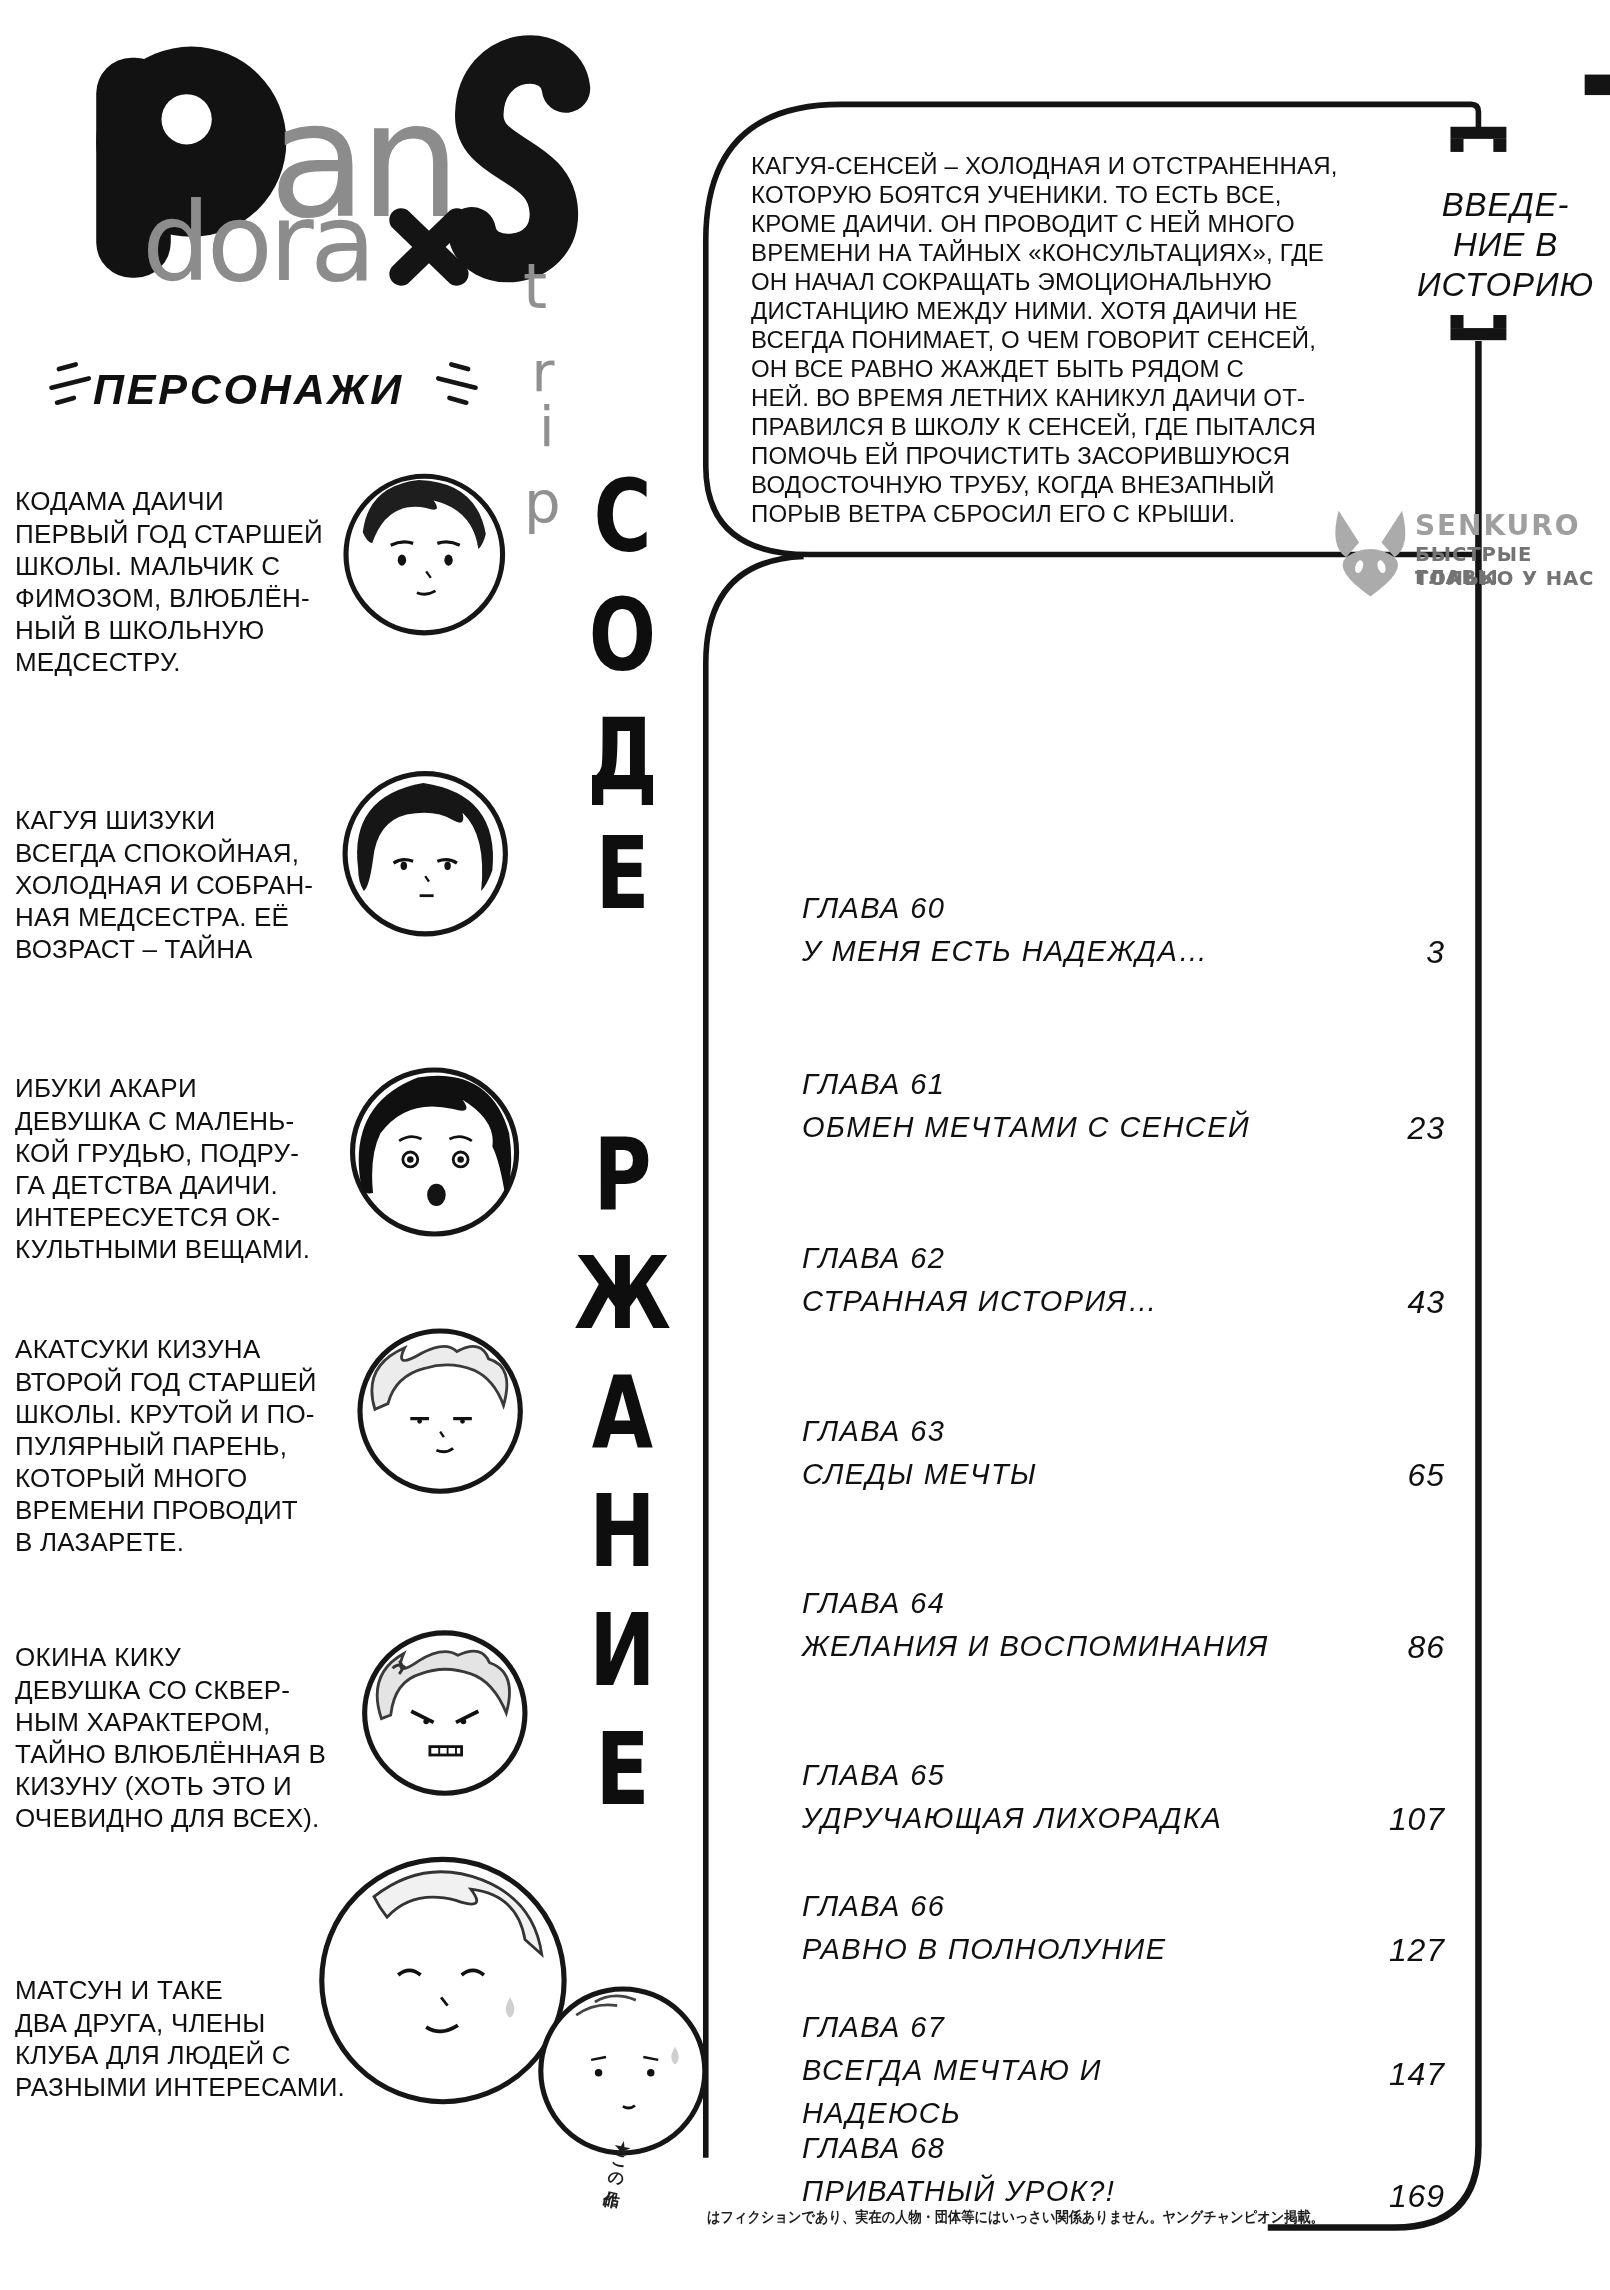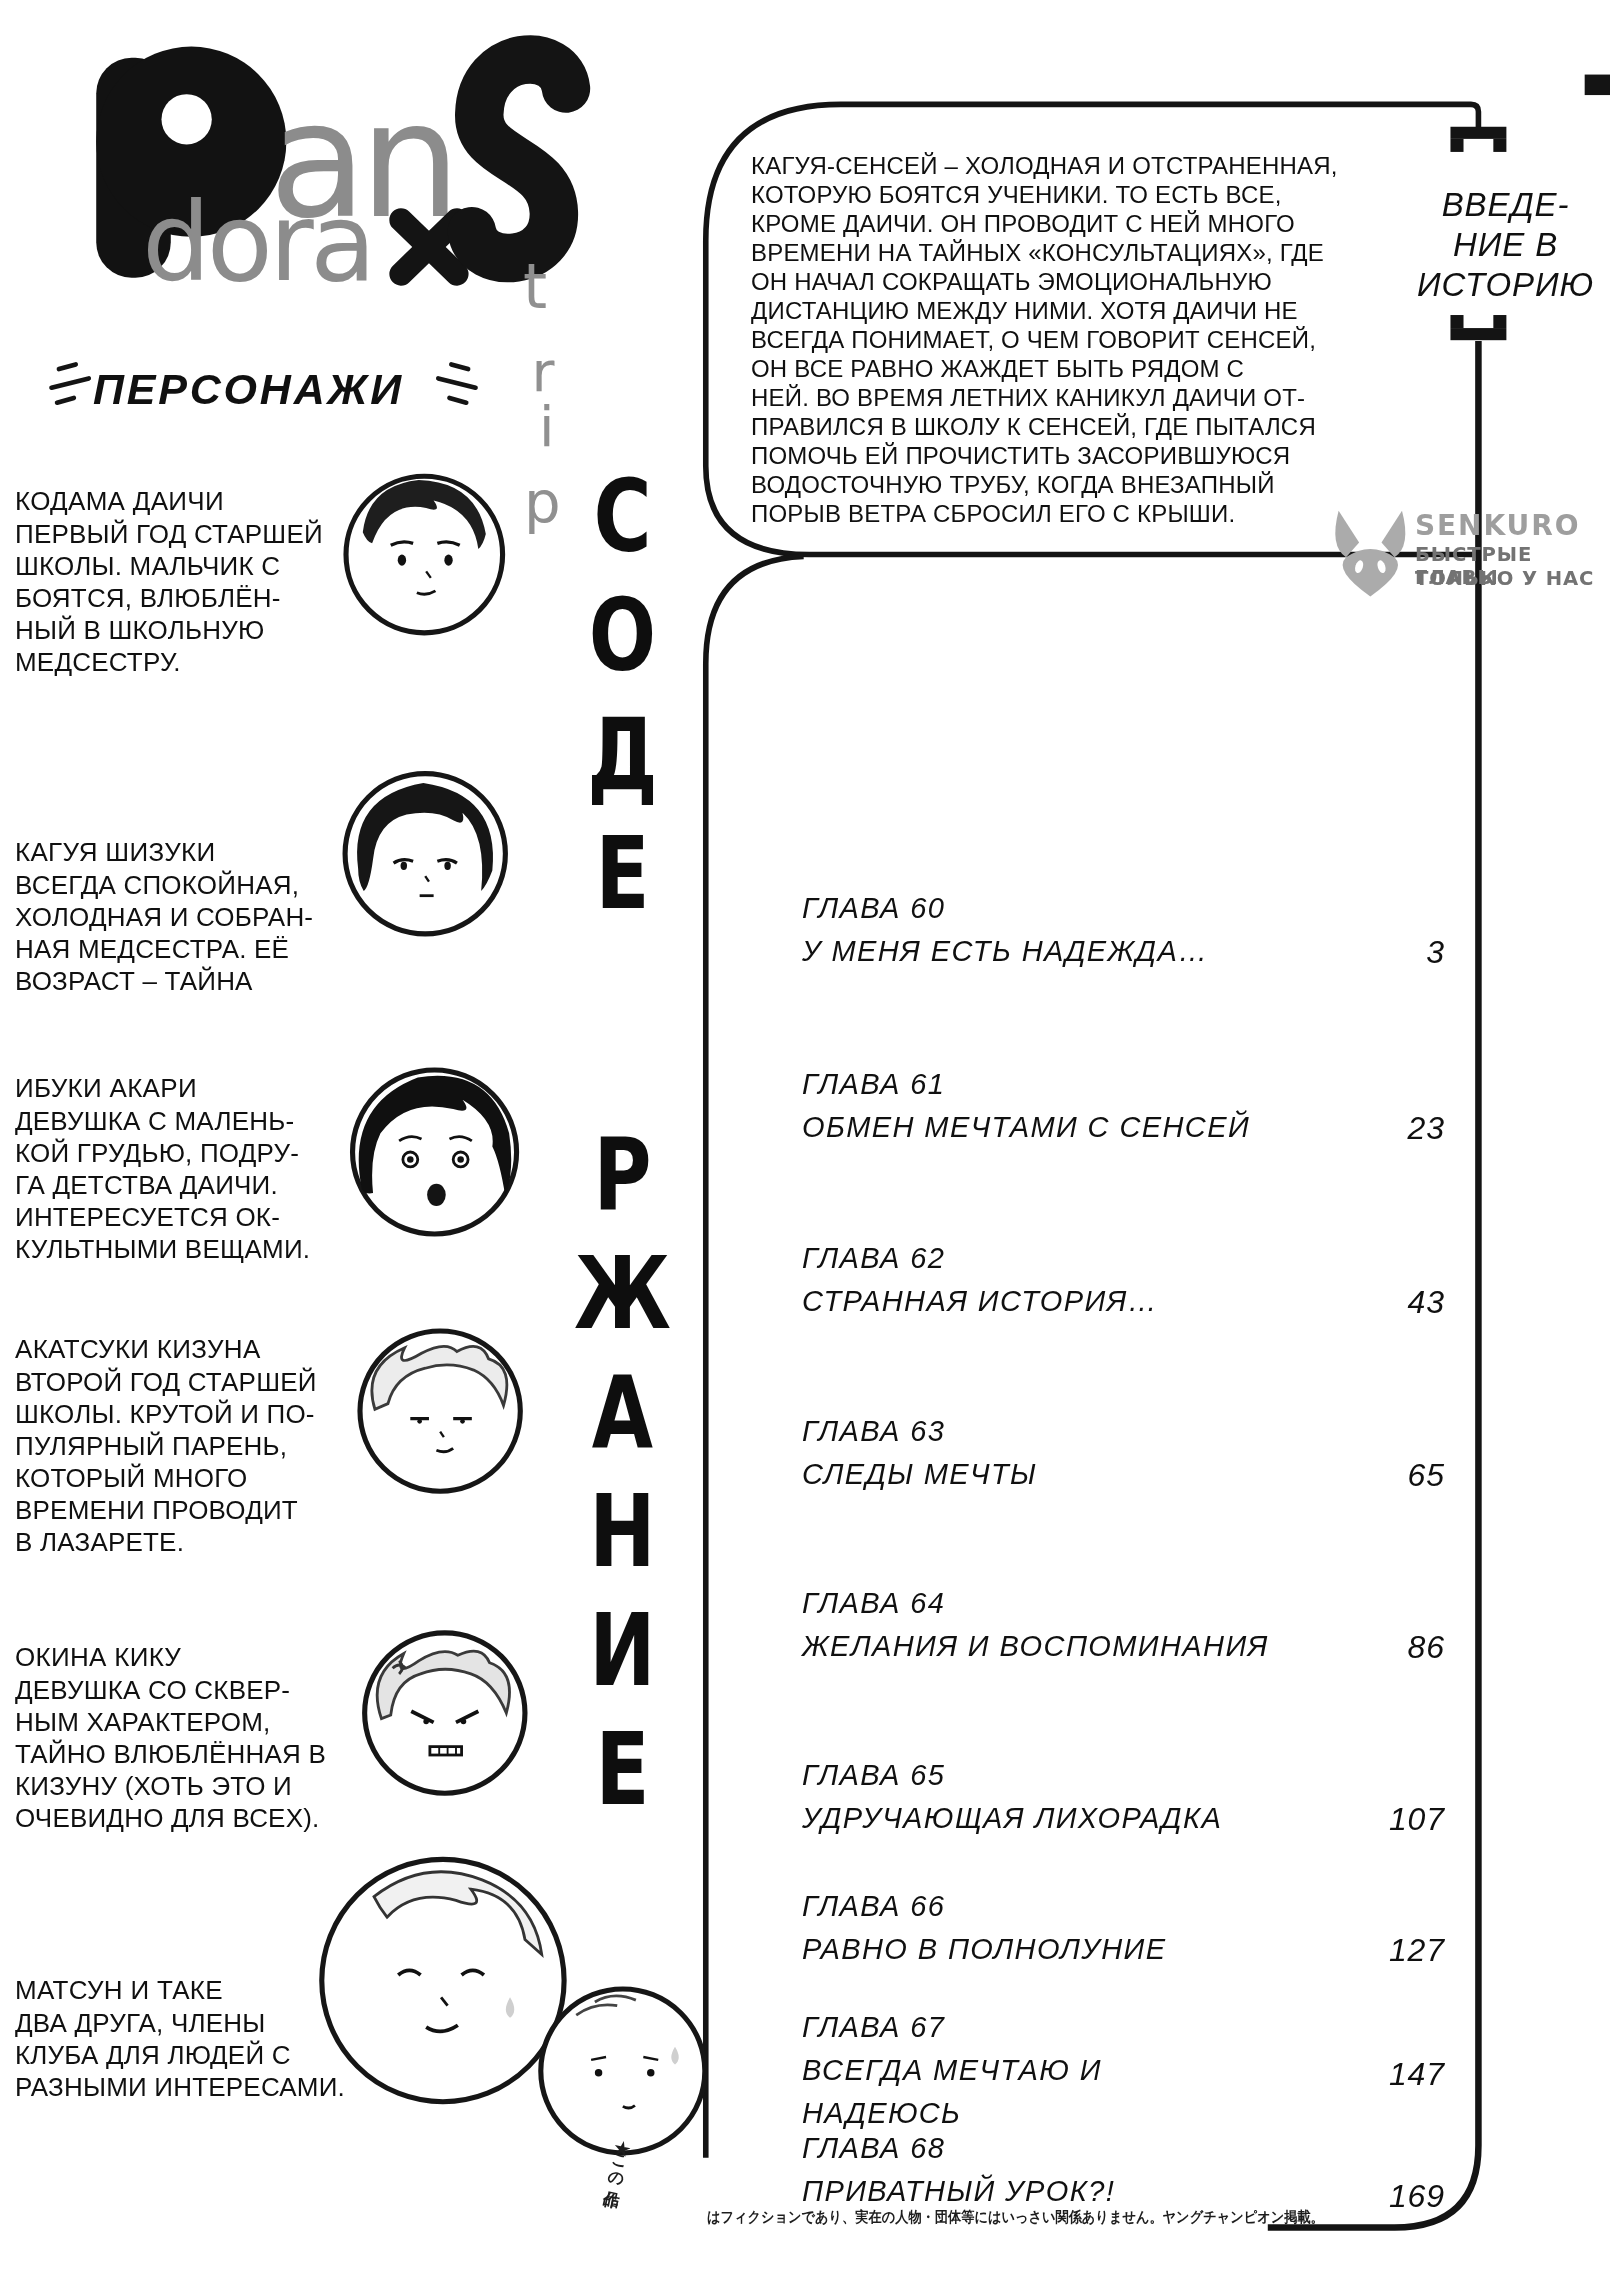--- a/index.html
+++ b/index.html
@@ -193,25 +193,25 @@
 Ж
 А
 Н
 И
 Е</div>
 
   <div class="abs" style="left:15px;top:485px;width:347px;">
     <div class="comic char-name">КОДАМА ДАИЧИ</div>
     <div class="comic char-desc pre">ПЕРВЫЙ ГОД СТАРШЕЙ
 ШКОЛЫ. МАЛЬЧИК С
-БОЯТСЯ, ВЛЮБЛЁН-
+ФИМОЗОМ, ВЛЮБЛЁН-
 НЫЙ В ШКОЛЬНУЮ
 МЕДСЕСТРУ.</div>
   </div>
-  <div class="abs" style="left:15px;top:836px;width:347px;">
+  <div class="abs" style="left:15px;top:804px;width:347px;">
     <div class="comic char-name">КАГУЯ ШИЗУКИ</div>
     <div class="comic char-desc pre">ВСЕГДА СПОКОЙНАЯ,
 ХОЛОДНАЯ И СОБРАН-
 НАЯ МЕДСЕСТРА. ЕЁ
 ВОЗРАСТ – ТАЙНА</div>
   </div>
   <div class="abs" style="left:15px;top:1072px;width:347px;">
     <div class="comic char-name">ИБУКИ АКАРИ</div>
     <div class="comic char-desc pre">ДЕВУШКА С МАЛЕНЬ-
 КОЙ ГРУДЬЮ, ПОДРУ-

